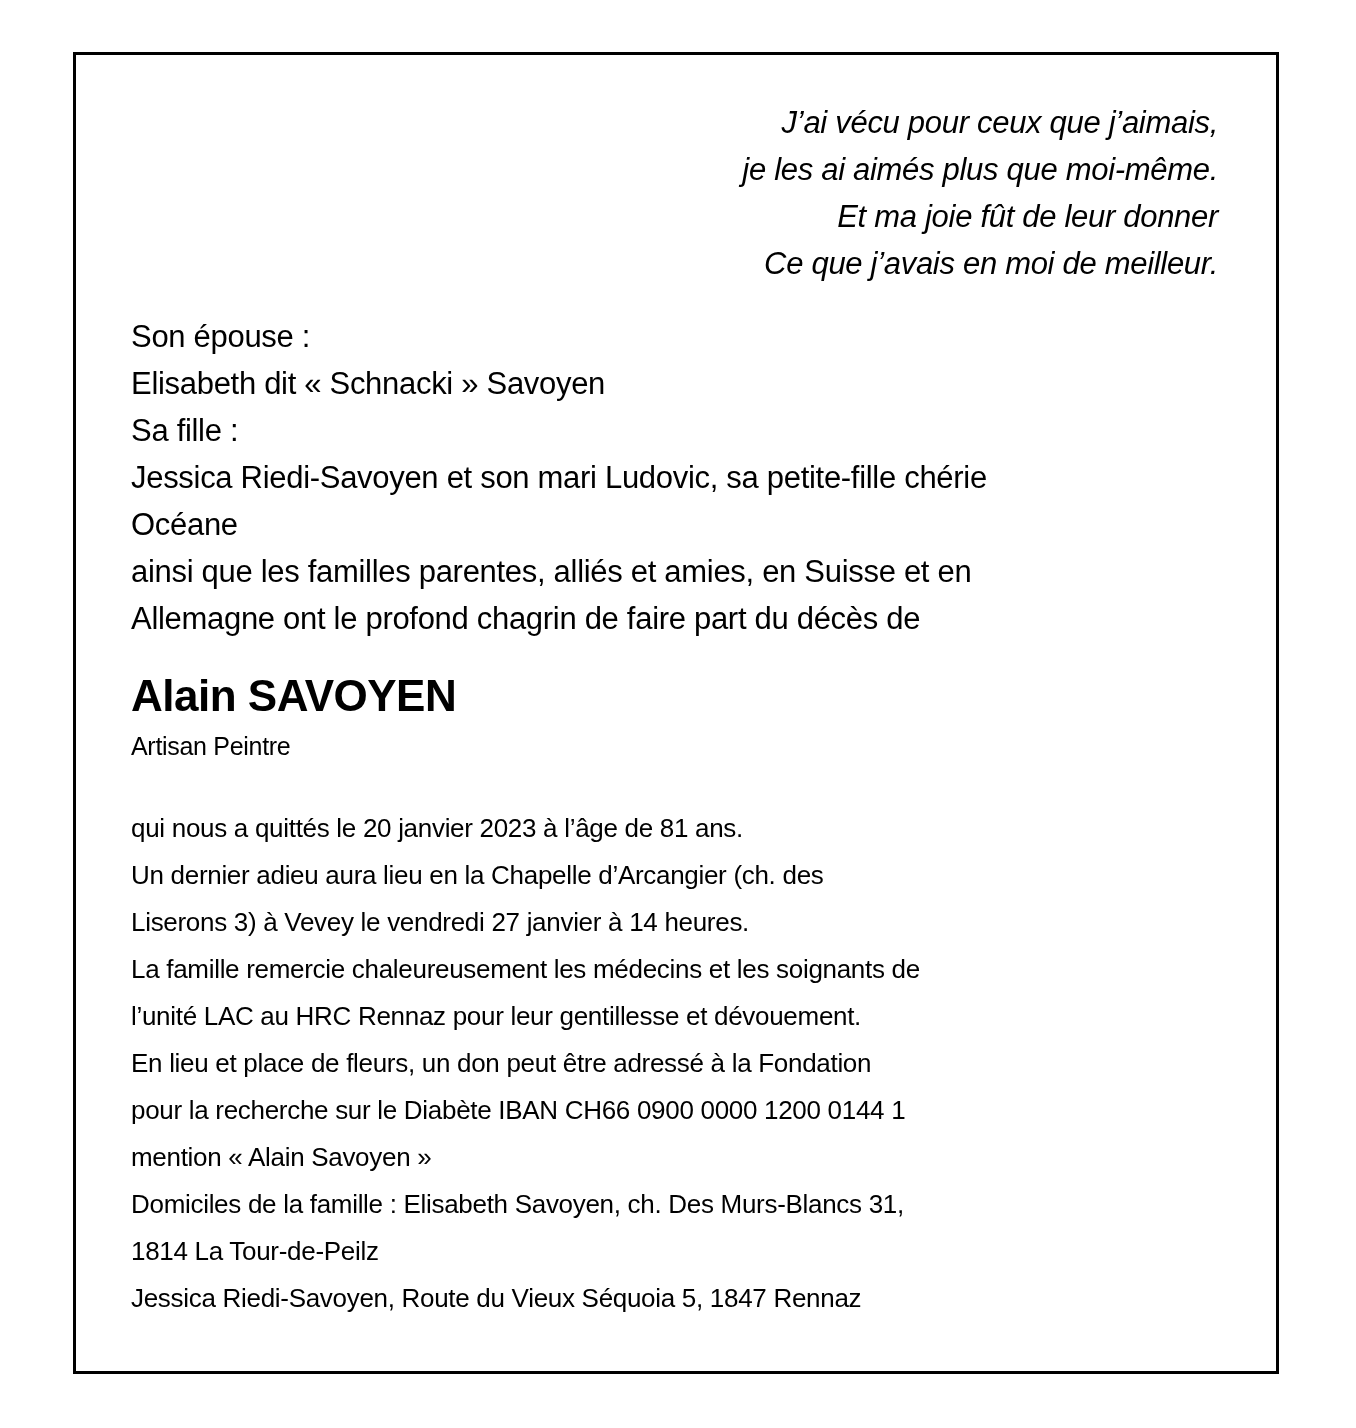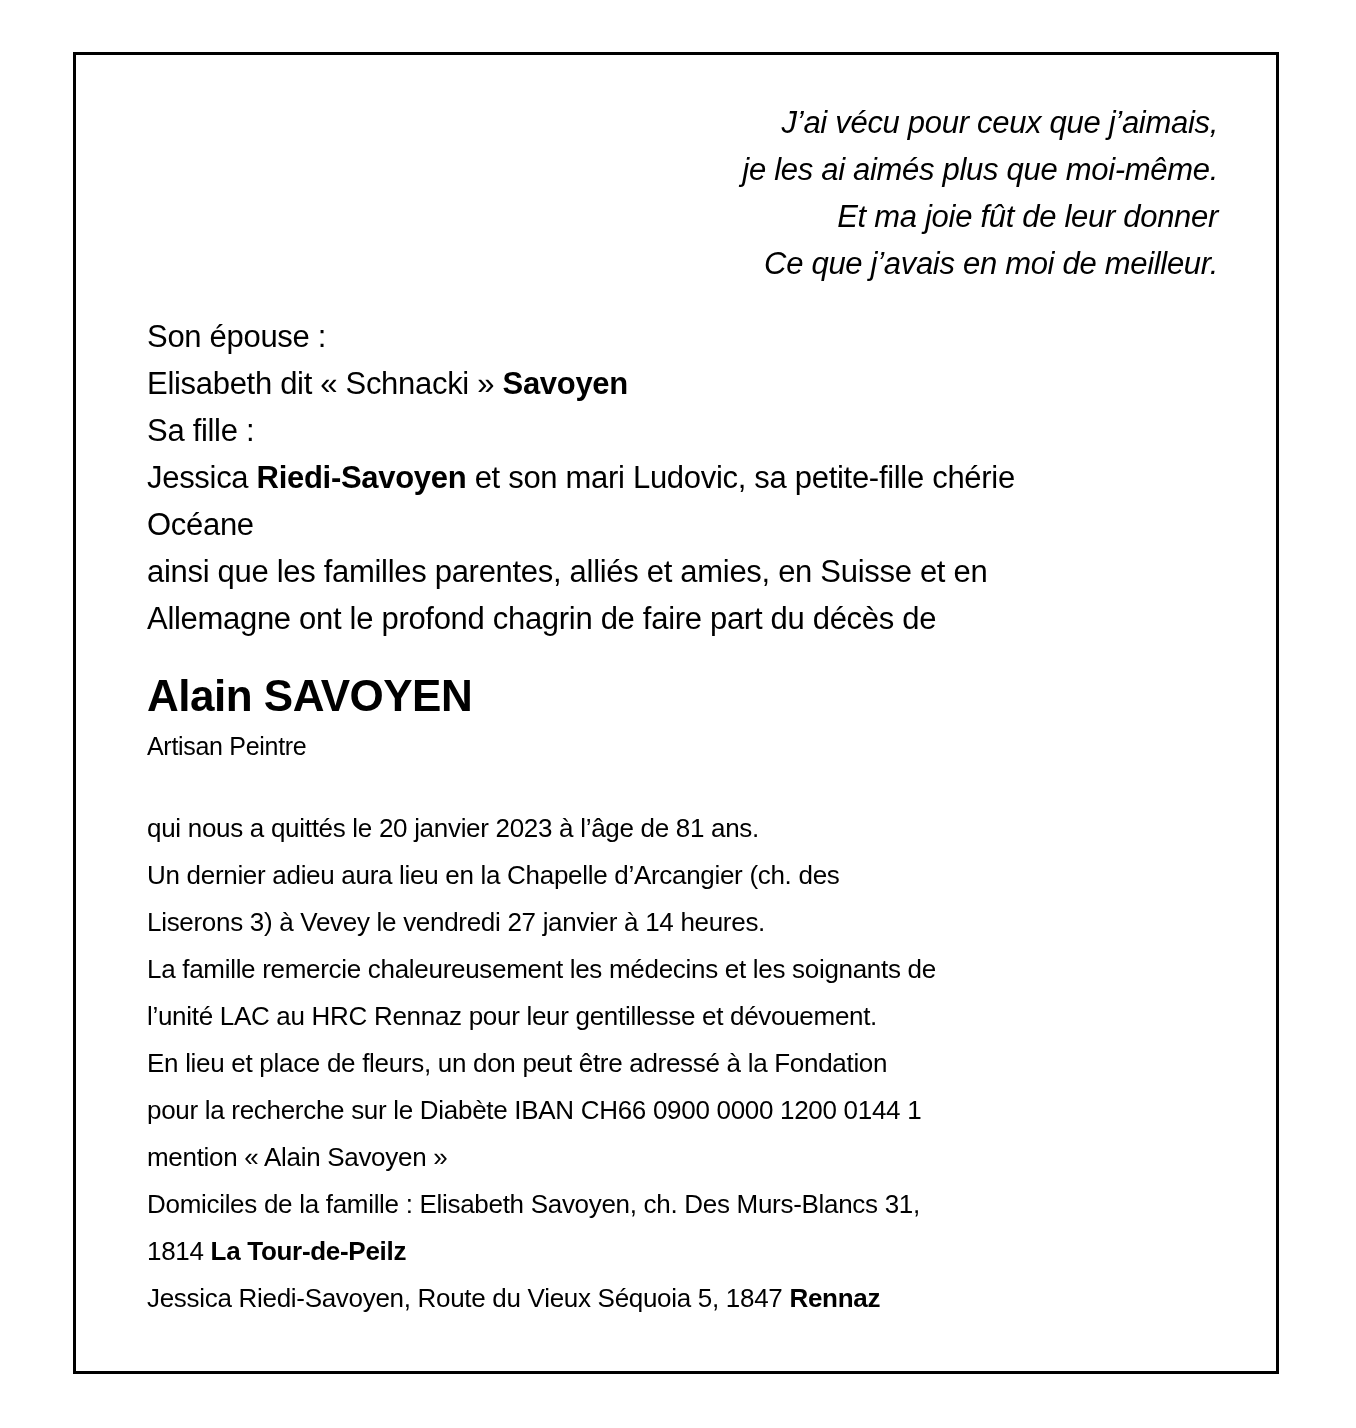--- a/index.html
+++ b/index.html
@@ -11,21 +11,20 @@
     color: #000000;
   }
   .page {
     position: absolute;
     left: 73px;
     top: 52px;
     width: 1206px;
     height: 1322px;
     border: 3px solid #000000;
     background: #ffffff;
-    padding-left: 16px;
   }
   .content {
     padding: 44px 58px 0 55px;
   }
   .epigraph {
     text-align: right;
     font-style: italic;
     font-size: 31px;
     line-height: 47px;
     letter-spacing: -0.3px;
@@ -48,21 +47,21 @@
     font-size: 25px;
     line-height: 47px;
     letter-spacing: -0.3px;
   }
   .announcement {
     margin-top: 35px;
     font-size: 26px;
     line-height: 47px;
     letter-spacing: -0.3px;
   }
-  .b { font-weight: bold; }
+  .b { font-weight: normal; }
   .line { white-space: nowrap; }
 </style>
 </head>
 <body>
 
 <div class="page">
   <div class="content">
 
     <div class="epigraph">
       <div class="line">J’ai vécu pour ceux que j’aimais,</div>

